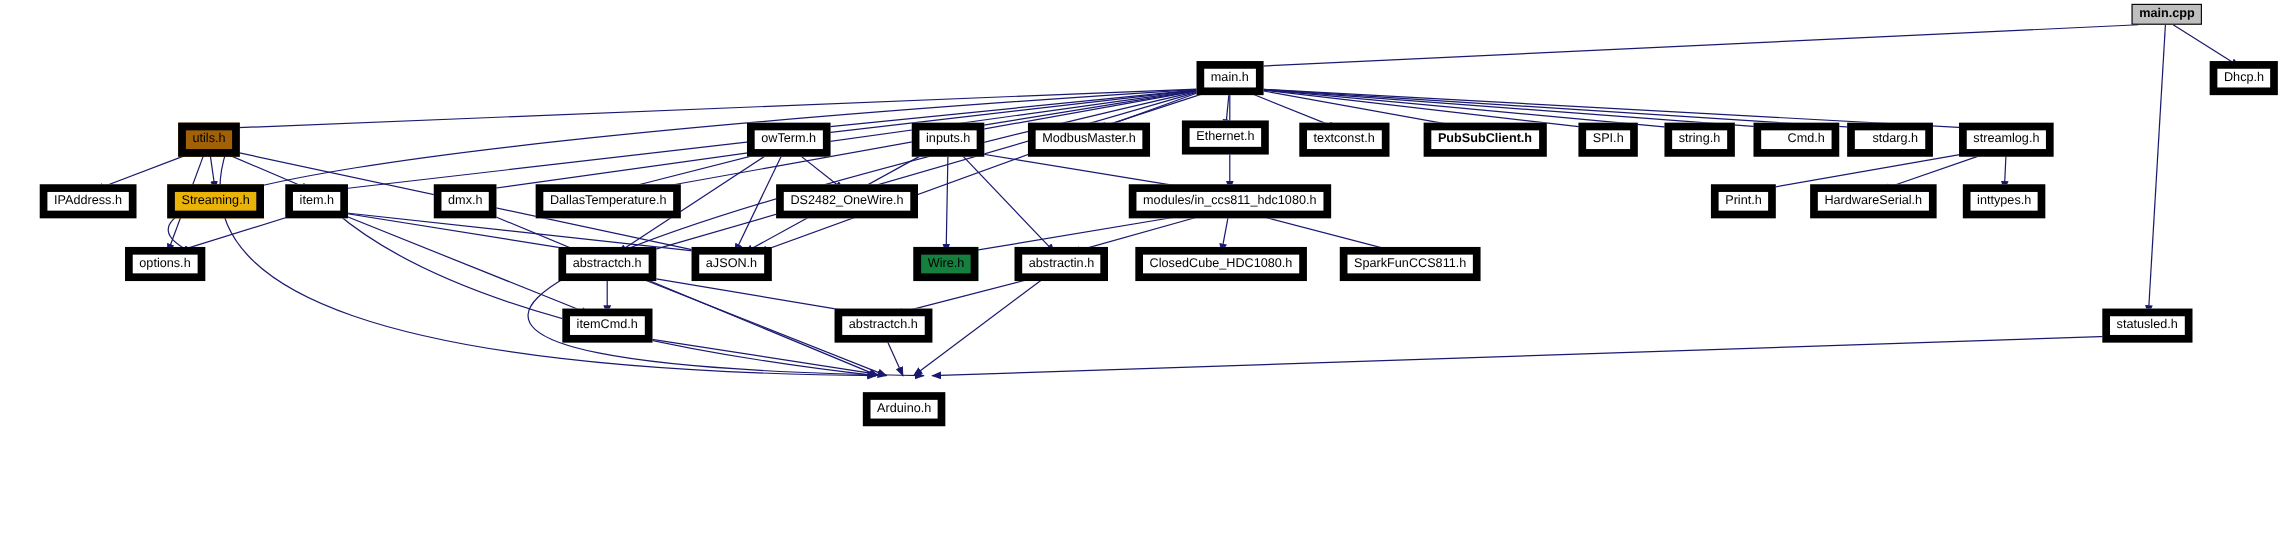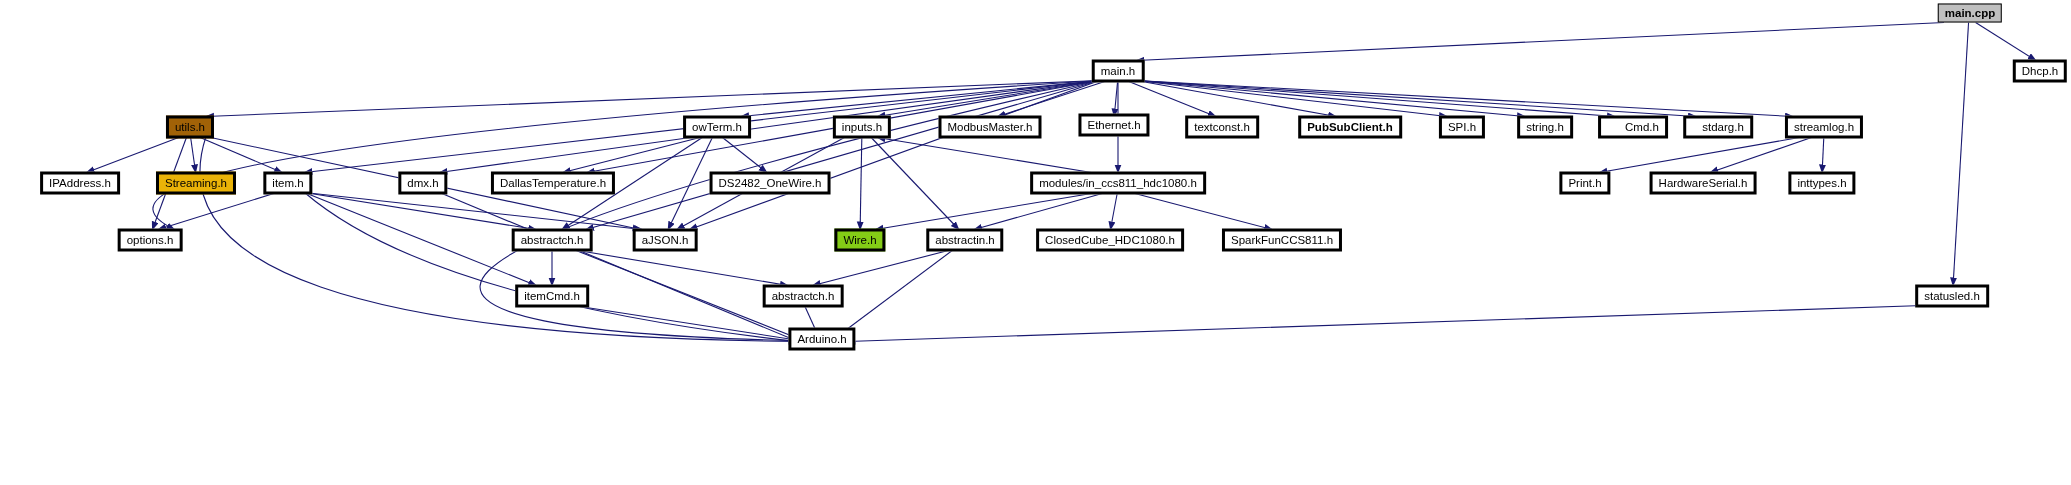--- a/index.html
+++ b/index.html
@@ -9,21 +9,21 @@
     background:#ffffff;
     overflow:hidden;
     font-family:"Liberation Sans", sans-serif;
   }
   #edge-layer{position:absolute;left:0;top:0;width:2071px;height:485px;}
   #node-layer{position:absolute;left:0;top:0;width:2071px;height:388px;}
   .node{
     position:absolute;
     transform:translate(-50%,-50%);
     background:#ffffff;
-    border:3px solid #6d28d9;
+    border:7px solid #6d28d9;
     color:#000000;
     font-size:11.5px;
     line-height:14px;
     padding:1px 6px 2px 6px;
     white-space:nowrap;
     cursor:pointer;
     z-index:2;
   }
   .node.highlight{
     background:#bfbfbf;
@@ -129,22 +129,22 @@
       <div class="node" style="left: 423px; top: 183px; background: rgb(255, 255, 255); border-color: rgb(0, 0, 0);">dmx.h</div>
       <div class="node" style="left: 553px; top: 183px; background: rgb(255, 255, 255); border-color: rgb(0, 0, 0);">DallasTemperature.h</div>
       <div class="node" style="left: 770px; top: 183px; background: rgb(255, 255, 255); border-color: rgb(0, 0, 0);">DS2482_OneWire.h</div>
       <div class="node" style="left: 1118px; top: 183px; background: rgb(255, 255, 255); border-color: rgb(0, 0, 0);">modules/in_ccs811_hdc1080.h</div>
       <div class="node" style="left: 1585px; top: 183px; background: rgb(255, 255, 255); border-color: rgb(0, 0, 0);">Print.h</div>
       <div class="node" style="left: 1703px; top: 183px; background: rgb(255, 255, 255); border-color: rgb(0, 0, 0);">HardwareSerial.h</div>
       <div class="node" style="left: 1822px; top: 183px; background: rgb(255, 255, 255); border-color: rgb(0, 0, 0);">inttypes.h</div>
       <div class="node" style="left: 150px; top: 240px; background: rgb(255, 255, 255); border-color: rgb(0, 0, 0);">options.h</div>
       <div class="node" style="left: 552px; top: 240px; background: rgb(255, 255, 255); border-color: rgb(0, 0, 0);">abstractch.h</div>
       <div class="node" style="left: 665px; top: 240px; background: rgb(255, 255, 255); border-color: rgb(0, 0, 0);">aJSON.h</div>
-      <div class="node" style="left: 860px; top: 240px; background: #84cc16; border-color: rgb(0, 0, 0);">Wire.h</div>
+      <div class="node" style="left: 860px; top: 240px; background: #15803d; border-color: rgb(0, 0, 0);">Wire.h</div>
       <div class="node" style="left: 965px; top: 240px; background: rgb(255, 255, 255); border-color: rgb(0, 0, 0);">abstractin.h</div>
       <div class="node" style="left: 1110px; top: 240px; background: rgb(255, 255, 255); border-color: rgb(0, 0, 0);">ClosedCube_HDC1080.h</div>
       <div class="node" style="left: 1282px; top: 240px; background: rgb(255, 255, 255); border-color: rgb(0, 0, 0);">SparkFunCCS811.h</div>
       <div class="node" style="left: 552px; top: 296px; background: rgb(255, 255, 255); border-color: rgb(0, 0, 0);">itemCmd.h</div>
       <div class="node" style="left: 803px; top: 296px; background: rgb(255, 255, 255); border-color: rgb(0, 0, 0);">abstractch.h</div>
       <div class="node" style="left: 1952px; top: 296px; background: rgb(255, 255, 255); border-color: rgb(0, 0, 0);">statusled.h</div>
-      <div class="node" style="left: 822px; top: 339px; background: rgb(255, 255, 255); border-color: rgb(0, 0, 0);">Arduino.h</div>
+      <div class="node" style="left: 822px; top: 372px; background: rgb(255, 255, 255); border-color: rgb(0, 0, 0);">Arduino.h</div>
     </div>
 </div>
 
 </body></html>

